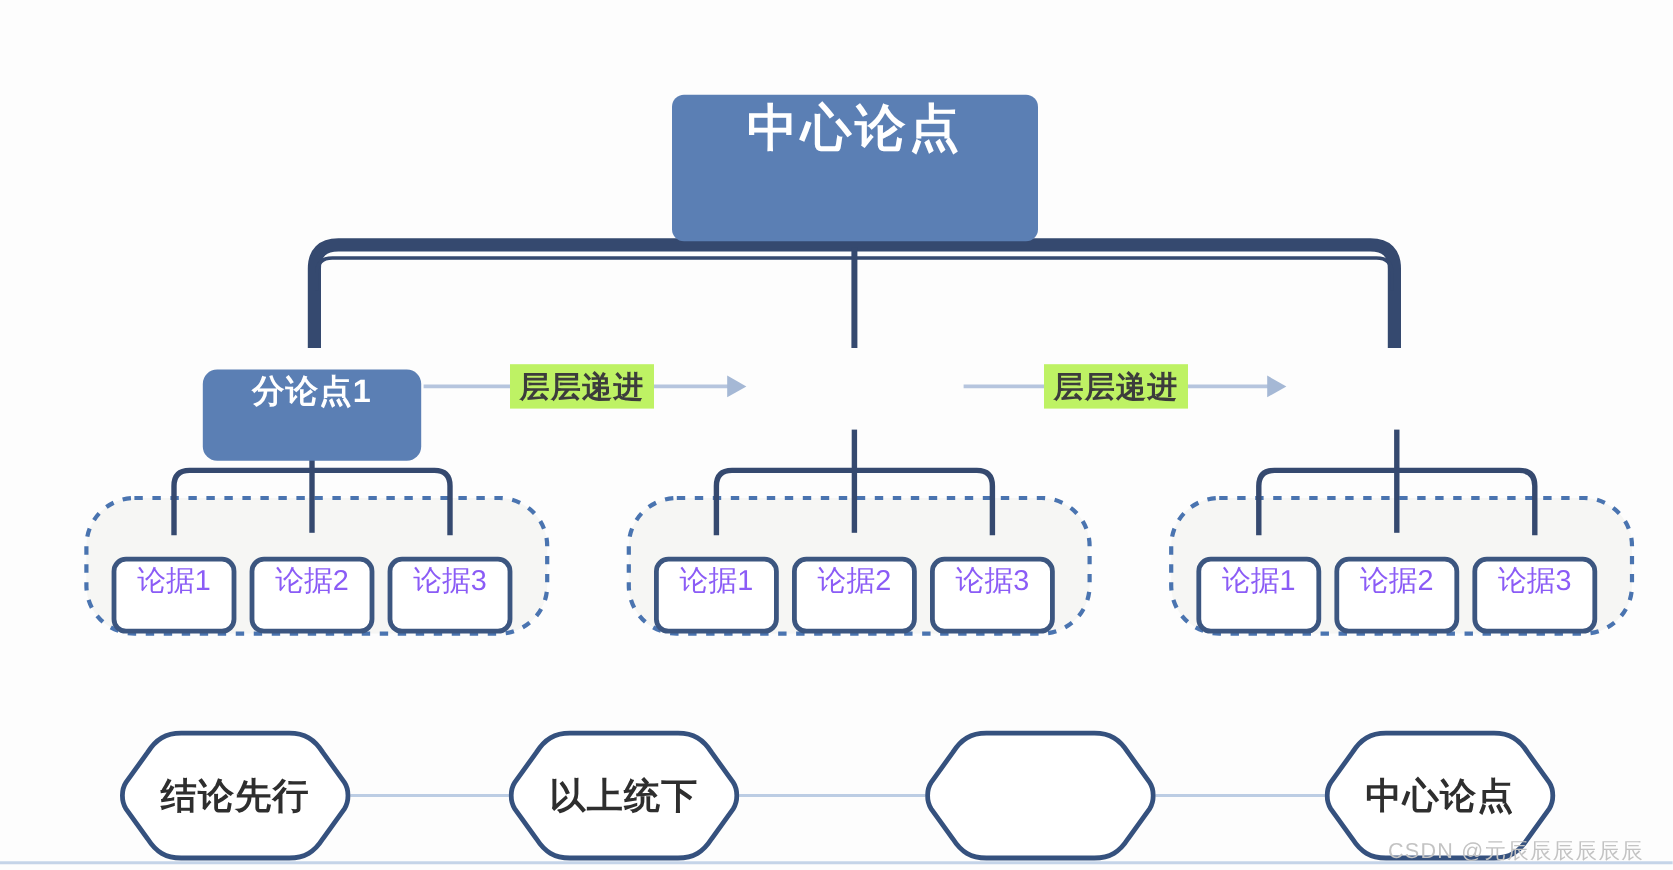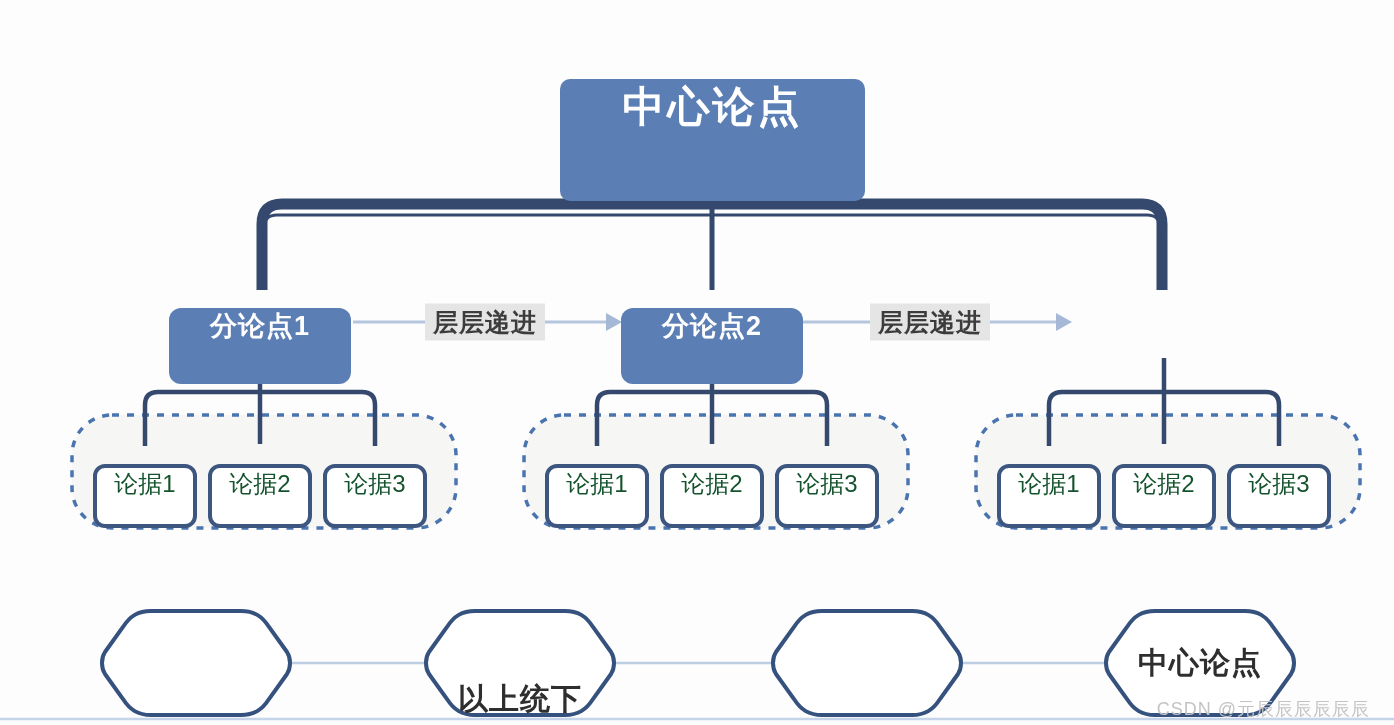--- a/index.html
+++ b/index.html
@@ -28,39 +28,39 @@
   .branch-node{
     width:182px;height:76px;top:284px;
     background:#5b7fb4;border-radius:12px;
     color:#ffffff;font-size:27px;font-weight:bold;letter-spacing:1px;
   }
   .branch-1{left:169px;}
   .branch-2{left:621px;}
   .branch-3{left:1072px;}
   .transition-label{
     position:absolute;top:322px;transform:translate(-50%,-50%);
-    z-index:2;background:#e5e5e5;padding:2px 8px;
+    z-index:2;background:#bef264;padding:2px 8px;
     color:#3c3c3c;font-size:25px;font-weight:bold;letter-spacing:1px;
   }
   .t-1{left:485px;}
   .t-2{left:930px;}
   .evidence-node{
     width:104px;height:64px;top:440px;
     background:#ffffff;
     border:4px solid #3c5680;border-radius:12px;
-    color:#14532d;font-size:24px;font-weight:500;
+    color:#8b5cf6;font-size:24px;font-weight:500;
   }
   .principle-label{
     position:absolute;z-index:2;top:639px;width:200px;height:48px;
     transform:translateX(-100px);
     display:flex;align-items:center;justify-content:center;
     color:#2e2e2e;font-size:30px;font-weight:bold;letter-spacing:1px;
   }
   .p-1{left:196px;}
-  .p-2{left:520px;margin-top:36px;}
+  .p-2{left:520px;}
   .p-3{left:867px;}
   .p-4{left:1200px;}
   .watermark{
     position:absolute;z-index:3;right:24px;top:697px;
     color:#c3c3c3;font-size:18px;letter-spacing:1px;
   }
 </style>
 </head>
 <body>
 
@@ -106,23 +106,20 @@
     <line x1="0" y1="719" x2="1394" y2="719" stroke="#c5d4e8" stroke-width="2.5"></line>
   </svg>
 
   <div class="node root-node">
     <span>中心论点</span>
   </div>
 
   <div class="node branch-node branch-1">
     <span>分论点1</span>
   </div>
-  <div class="node branch-node branch-2">
-    <span>分论点2</span>
-  </div>
 
   <div class="transition-label t-1">层层递进</div>
   <div class="transition-label t-2">层层递进</div>
 
   <div class="node evidence-node" style="left:93px">
     <span>论据1</span>
   </div>
   <div class="node evidence-node" style="left:208px">
     <span>论据2</span>
   </div>
@@ -143,18 +140,19 @@
   <div class="node evidence-node" style="left:997px">
     <span>论据1</span>
   </div>
   <div class="node evidence-node" style="left:1112px">
     <span>论据2</span>
   </div>
   <div class="node evidence-node" style="left:1227px">
     <span>论据3</span>
   </div>
 
+  <div class="principle-label p-1">结论先行</div>
   <div class="principle-label p-2">以上统下</div>
   <div class="principle-label p-4">中心论点</div>
 
   <div class="watermark">CSDN @元辰辰辰辰辰辰</div>
 
 </div>
 
 </body></html>

